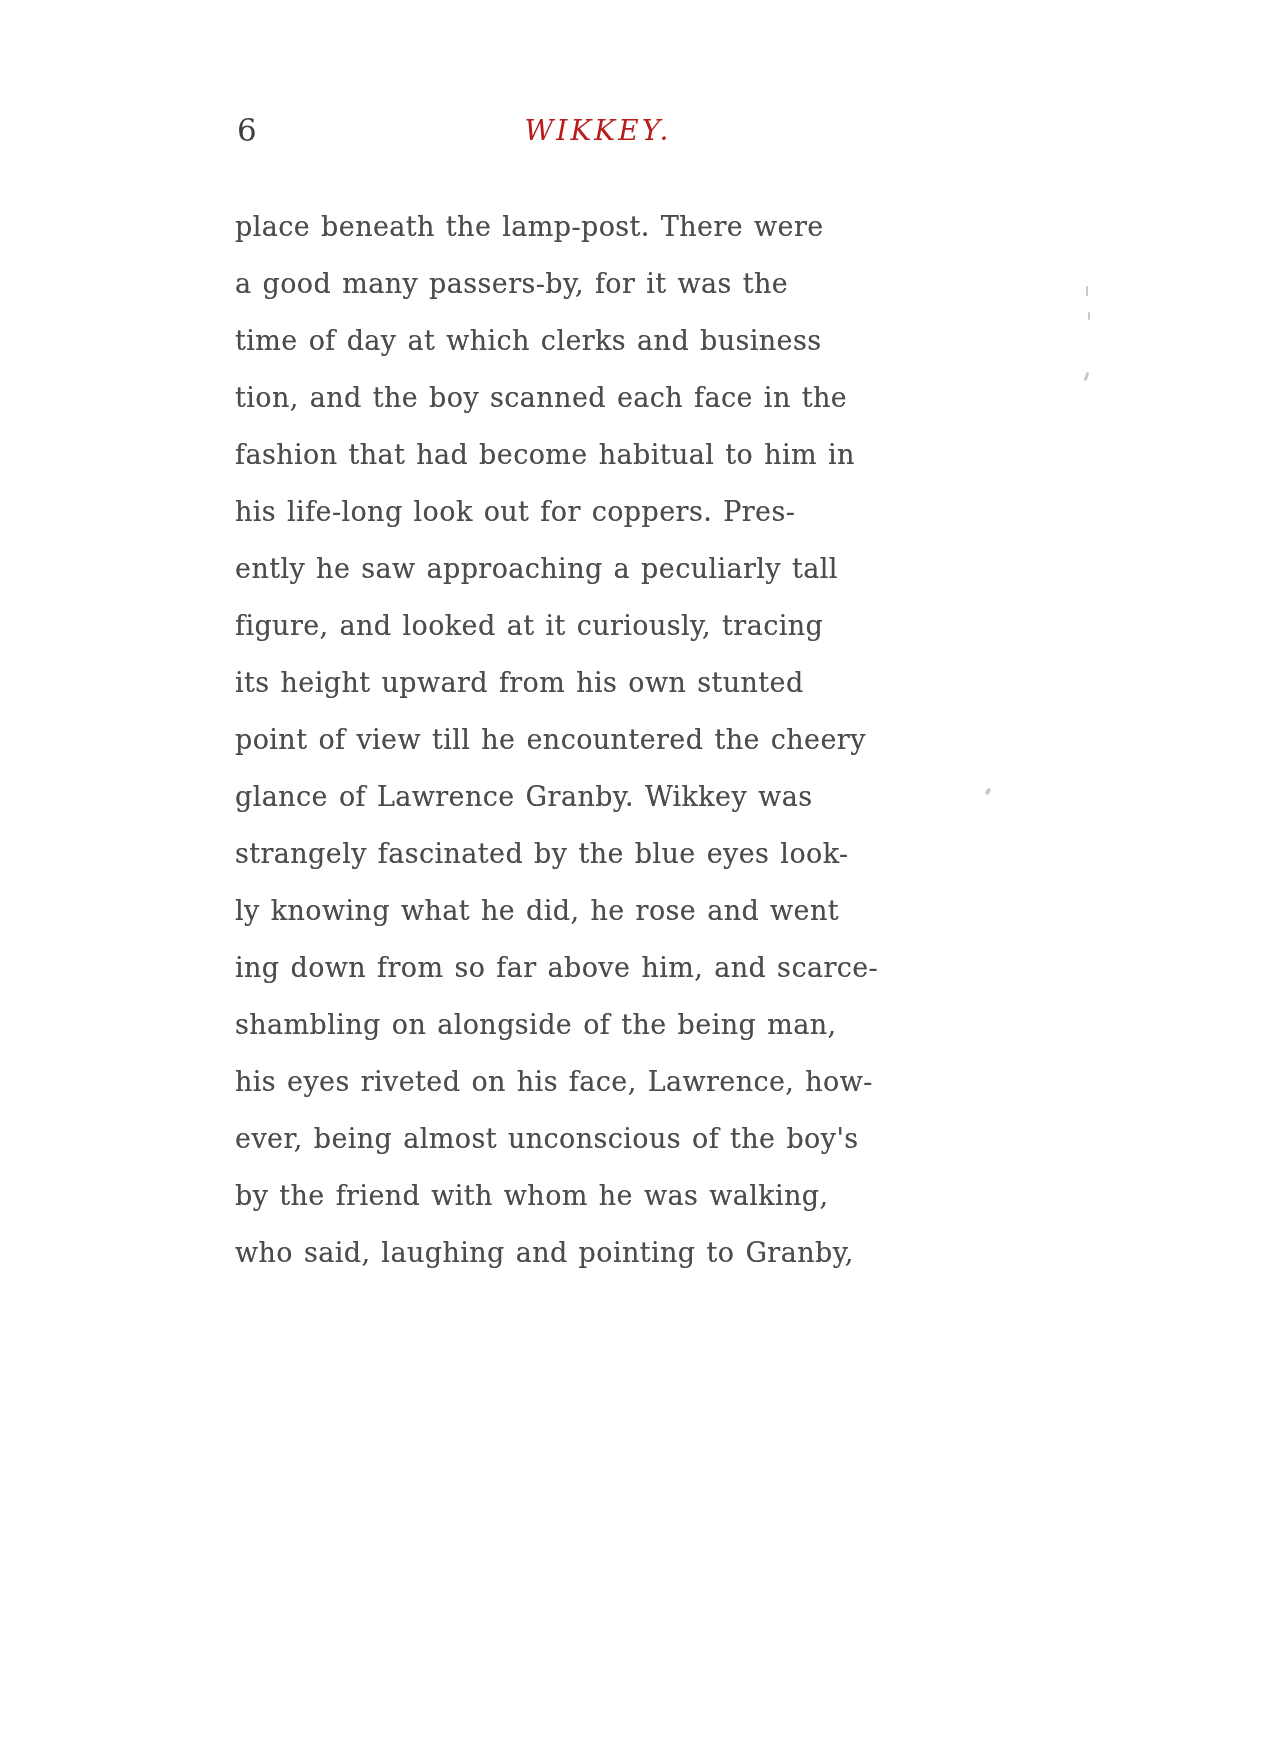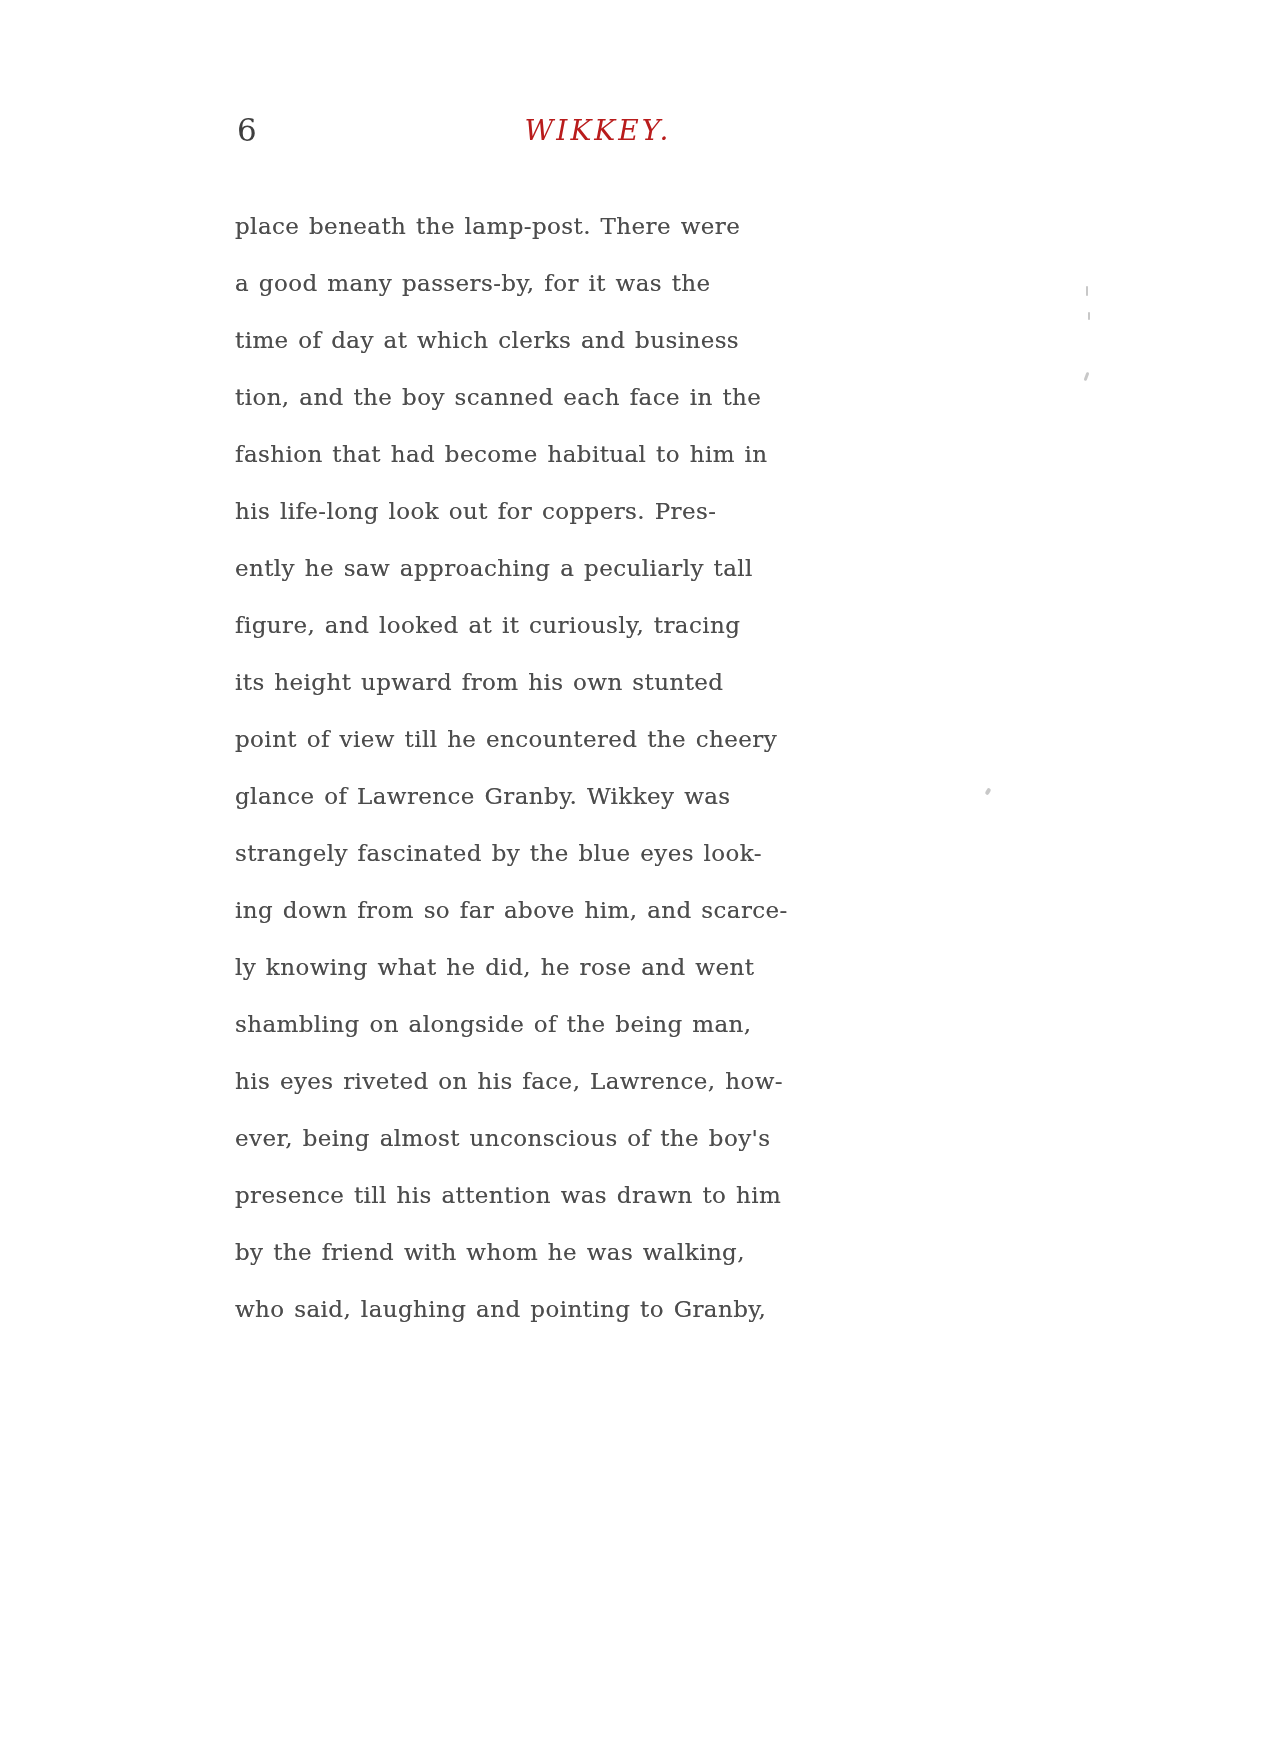--- a/index.html
+++ b/index.html
@@ -45,21 +45,21 @@
     letter-spacing: 3px;
     color: #b91c1c;
     filter: blur(0.4px);
   }
   .body-text {
     position: relative;
   }
   .line {
     height: 57px;
     line-height: 57px;
-    font-size: 23px;
+    font-size: 27px;
     letter-spacing: 0.4px;
     word-spacing: 2px;
     white-space: nowrap;
     text-align: justify;
     text-align-last: justify;
     color: #4c4c4c;
     text-shadow: 0 0 0.6px rgba(70,70,70,0.55);
   }
   
   .line::after {
@@ -93,26 +93,25 @@
         <div class="line">time of day at which clerks and business</div>
         <div class="line">tion, and the boy scanned each face in the</div>
         <div class="line">fashion that had become habitual to him in</div>
         <div class="line">his life-long look out for coppers.  Pres-</div>
         <div class="line">ently he saw approaching a peculiarly tall</div>
         <div class="line">figure, and looked at it curiously, tracing</div>
         <div class="line">its height upward from his own stunted</div>
         <div class="line">point of view till he encountered the cheery</div>
         <div class="line">glance of Lawrence Granby.  Wikkey was</div>
         <div class="line">strangely fascinated by the blue eyes look-</div>
+        <div class="line">ly knowing what he did, he rose and went</div>
         <div class="line">ing down from so far above him, and scarce-</div>
-        <div class="line">ly knowing what he did, he rose and went</div>
         <div class="line">shambling on alongside of the being man,</div>
         <div class="line">his eyes riveted on his face, Lawrence, how-</div>
         <div class="line">ever, being almost unconscious of the boy's</div>
-        <div class="line">presence till his attention was drawn to him</div>
         <div class="line">by the friend with whom he was walking,</div>
         <div class="line">who said, laughing and pointing to Granby,</div>
       </div>
   </div>
 
   <span class="artifact a1"></span>
   <span class="artifact a2"></span>
   <span class="artifact a3"></span>
   <span class="artifact a4"></span>
 </div>

